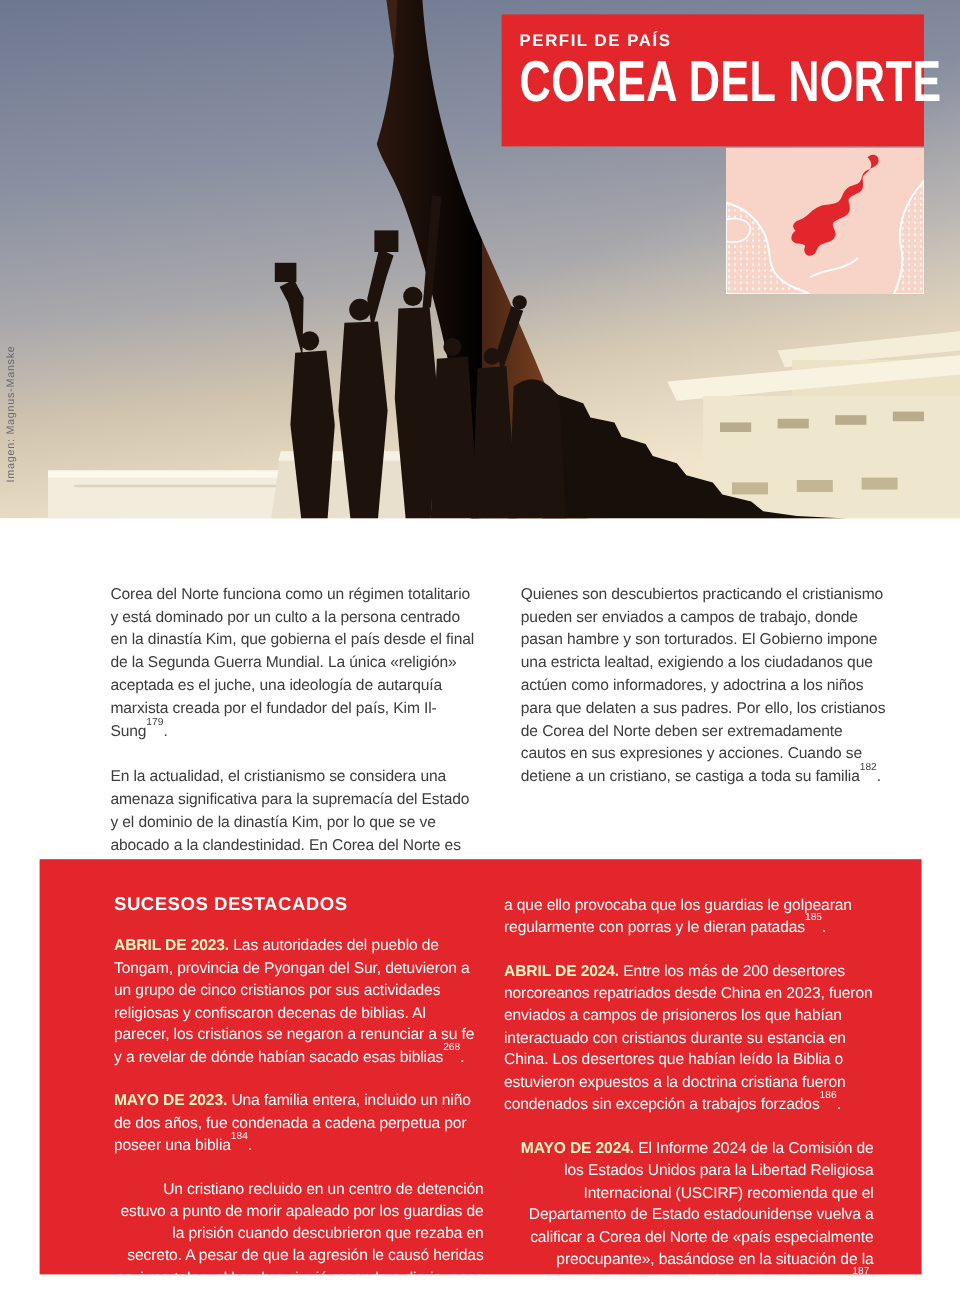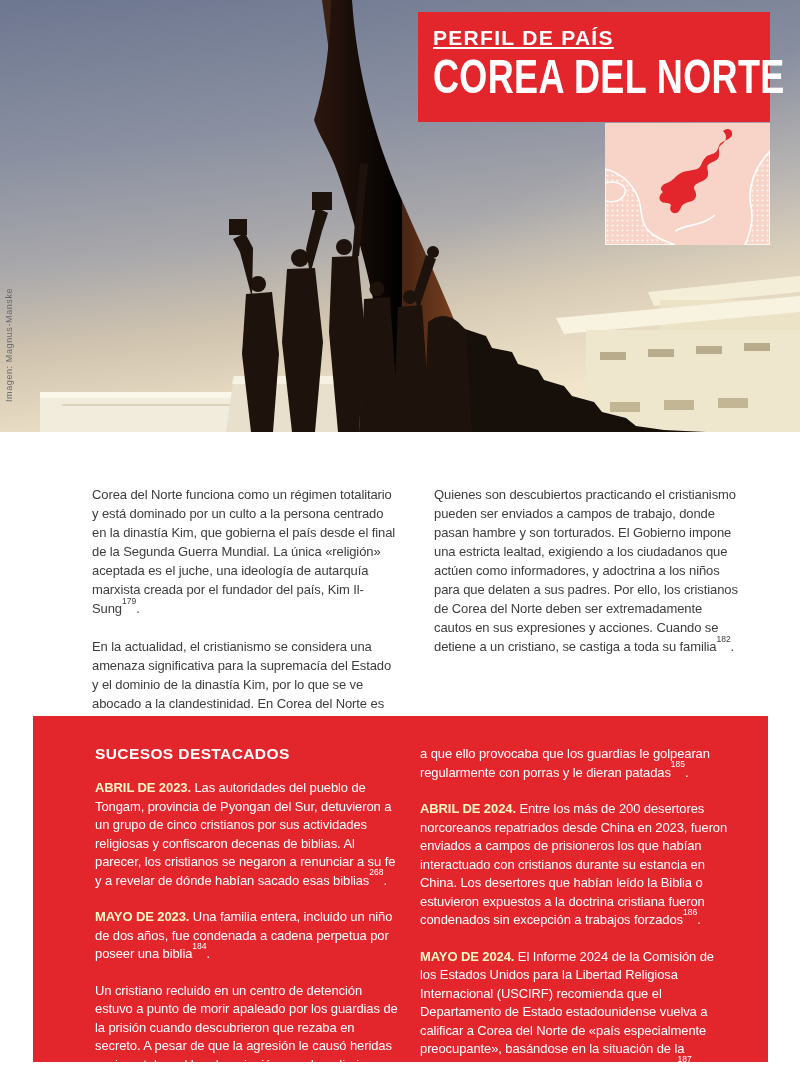--- a/index.html
+++ b/index.html
@@ -15,21 +15,21 @@
   .credit {
     position:absolute; left:4px; top:252px; width:16px; height:150px;
     writing-mode:vertical-rl; transform:rotate(180deg);
     font-size:9px; letter-spacing:0.6px; color:#5d6069; opacity:0.9; white-space:nowrap;
   }
   
   .banner {
     position:absolute; left:418px; top:12px; width:352px; height:110px;
     background:#e2262c; color:#ffffff; padding:14px 0 0 15px;
   }
-  .kicker { font-size:21px; font-weight:bold; letter-spacing:1.3px; line-height:1.1;text-decoration:underline; }
+  .kicker { font-size:14px; font-weight:bold; letter-spacing:1.3px; line-height:1.1; }
   .title  {
     font-size:48px; font-weight:bold; line-height:1.05; margin-top:3px;
     transform:scaleX(0.75); transform-origin:0 50%; white-space:nowrap; letter-spacing:0.5px;
   }
   
   .map { position:absolute; left:605px; top:123px; width:165px; height:122px; }
   .map svg { display:block; width:165px; height:122px; }
   
   .main {
     position:absolute; left:92px; top:466px; width:650px;
@@ -41,21 +41,21 @@
   .highlights {
     position:absolute; left:33px; top:716px; width:735px; height:346px;
     background:#e2262c; color:#ffffff;
     padding:29px 28px 26px 62px; display:flex; gap:17px;
   }
   .highlights .col { width:308px; font-size:13px; line-height:18.5px; letter-spacing:-0.1px; }
   .highlights h2 {
     margin:0 0 17px 0; font-size:15.5px; letter-spacing:0.4px; font-weight:bold; line-height:1.1;
   }
   .highlights p { margin:0 0 18px 0; }
-  .highlights p:last-child { margin-bottom:0; }
+  .highlights p:last-child { margin-bottom:0;text-align:right; }
   .date-label { font-weight:bold; color:#fef9c3; }
   sup.fn { font-size:8.5px; line-height:0; position:relative; top:-4px; letter-spacing:0; }
 </style>
 </head>
 <body>
 
 <div class="page">
 
   <div class="photo">
     <svg viewBox="0 0 800 432" preserveAspectRatio="none">

